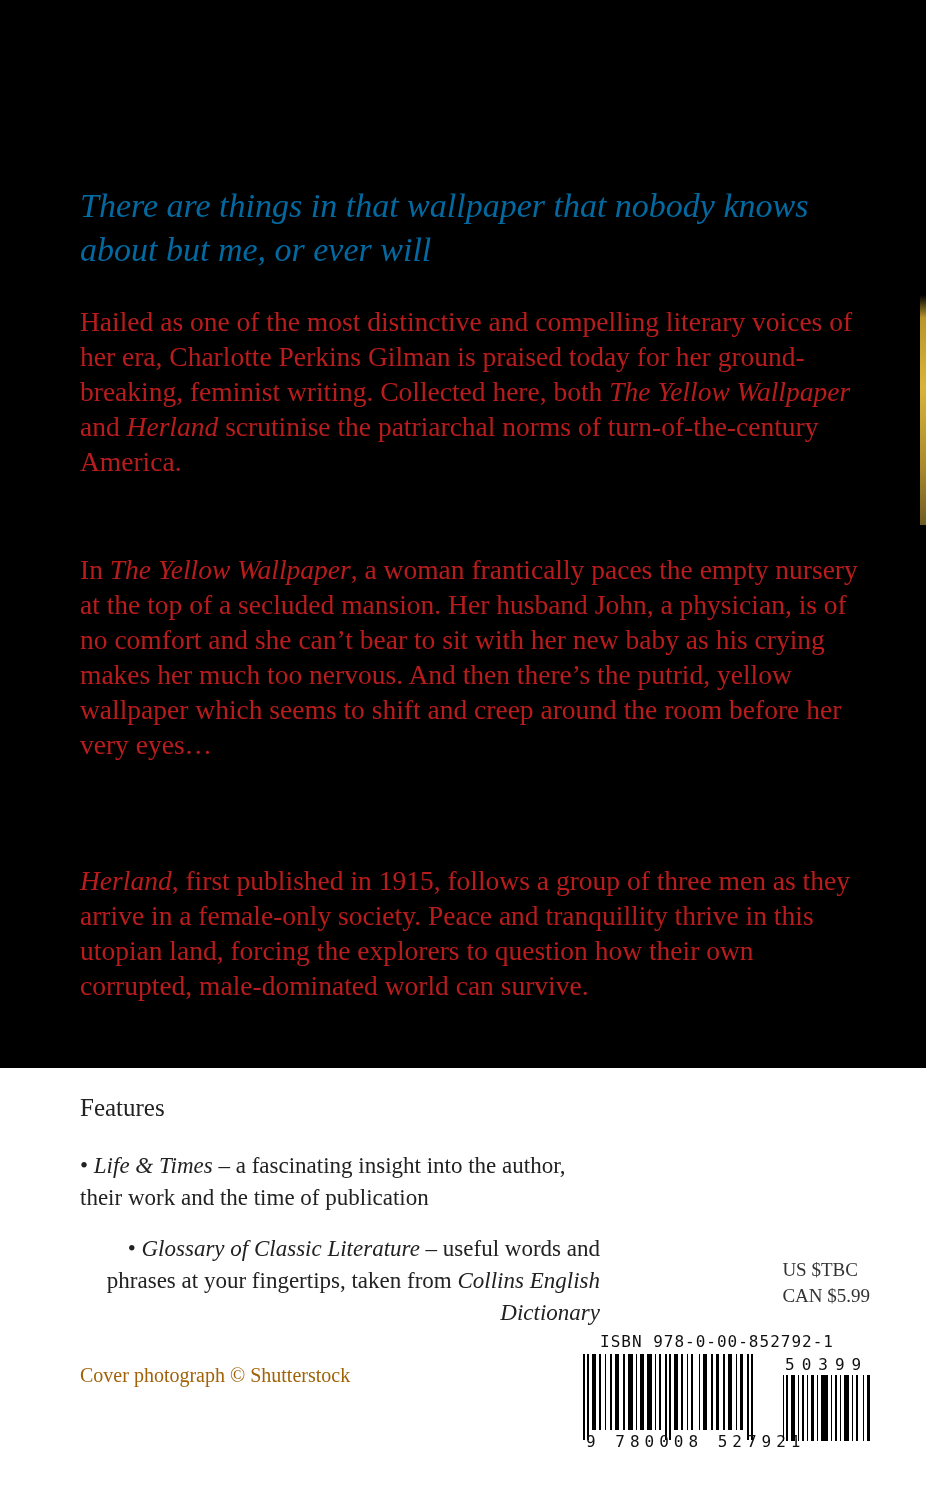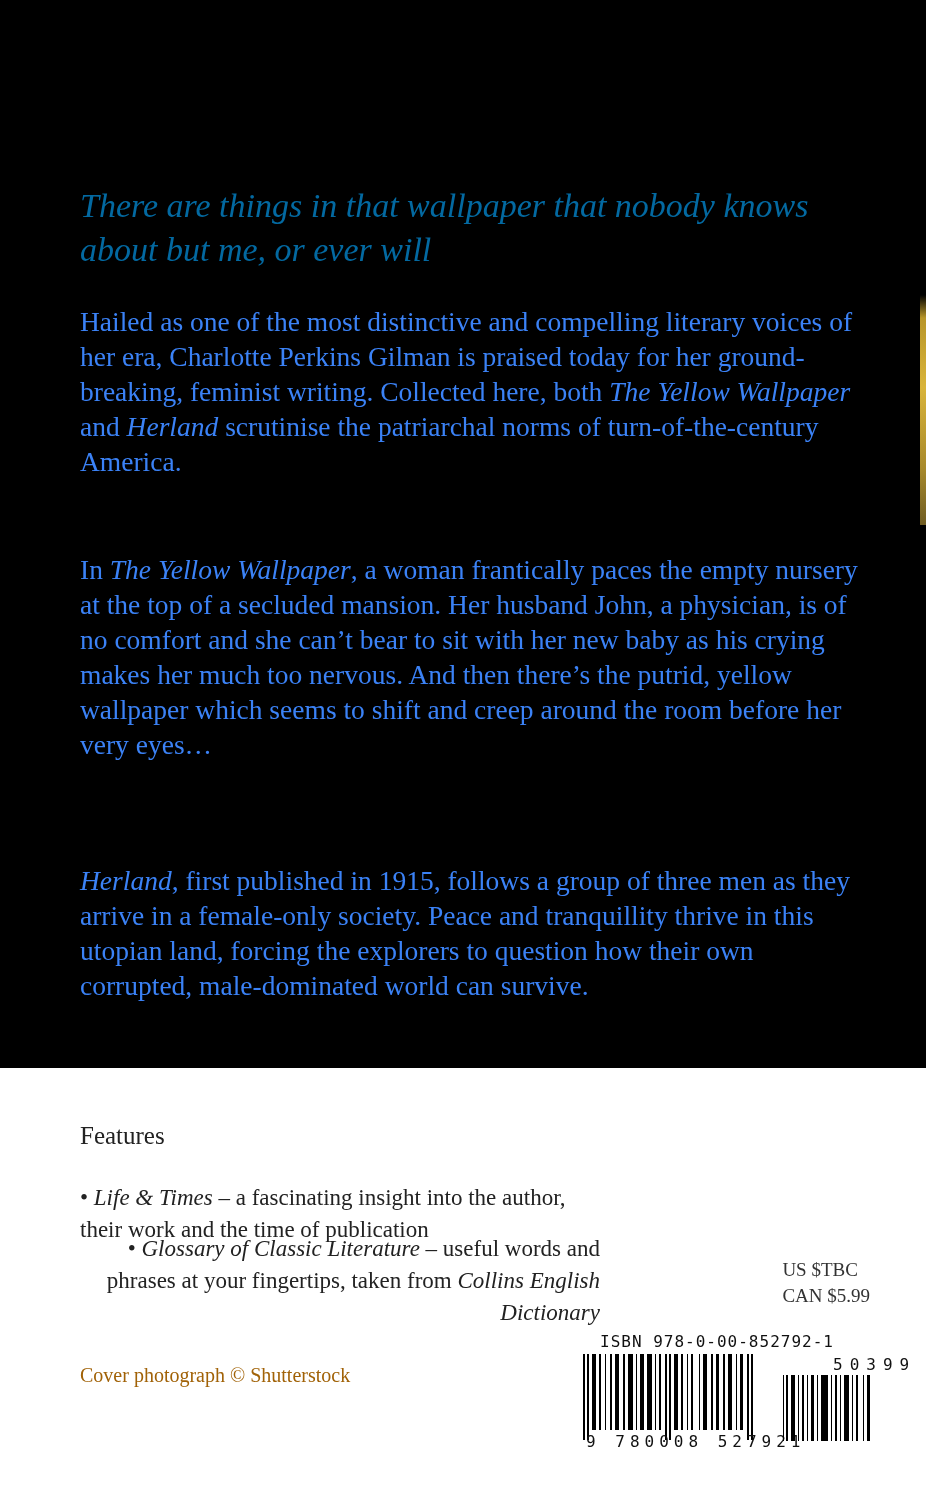--- a/index.html
+++ b/index.html
@@ -3,30 +3,30 @@
 <meta charset="utf-8">
 <style>
   html, body { margin:0; padding:0; }
   body { width:926px; height:1500px; background:#ffffff; position:relative; overflow:hidden; }
   .dark { position:absolute; left:0; top:0; width:926px; height:1068px; background:#000; }
   .strip { position:absolute; left:920px; top:295px; width:6px; height:230px;
            background:linear-gradient(180deg,#000 0%,#b8962a 10%,#d9b43a 40%,#a88a2c 75%,#6f5c22 100%); }
   .serif { font-family:"Liberation Serif","DejaVu Serif",serif; }
   .tagline { position:absolute; left:80px; top:184px; width:760px; color:#0369a1;
              font-style:italic; font-size:34px; line-height:44px; }
-  .para { position:absolute; left:80px; width:780px; color:#3b82f6; font-size:27.5px; line-height:35px; }
+  .para { position:absolute; left:80px; width:780px; color:#b91c1c; font-size:27.5px; line-height:35px; }
   .p1 { top:304px; } .p2 { top:552px; } .p3 { top:836px;margin-top:27px; }
-  .features-title { position:absolute; left:80px; top:1094px; font-size:25px; color:#222;margin-top:28px; }
+  .features-title { position:absolute; left:80px; top:1094px; font-size:25px; color:#222; }
   .feat { position:absolute; left:80px; width:520px; font-size:23px; line-height:32px; color:#222; }
-  .f1 { top:1150px;margin-top:32px; } .f2 { top:1233px;text-align:right; }
+  .f1 { top:1150px; } .f2 { top:1233px;text-align:right; }
   .price { position:absolute; right:56px; top:1257px; text-align:left; font-size:19px; line-height:26px; color:#333; }
   .isbn-text { position:absolute; left:600px; top:1332px; font-family:"DejaVu Sans Mono","Liberation Mono",monospace; font-size:16px; letter-spacing:1px; color:#111; }
   .barcode { position:absolute; left:583px; top:1354px; width:176px; height:86px; }
   .bc-num { position:absolute; left:586px; top:1432px; font-family:"DejaVu Sans Mono",monospace; font-size:16px; letter-spacing:5px; color:#111; background:transparent; }
-  .addon-num { position:absolute; left:785px; top:1355px; font-family:"DejaVu Sans Mono",monospace; font-size:16px; letter-spacing:7px; color:#111;margin-left:48px; }
+  .addon-num { position:absolute; left:785px; top:1355px; font-family:"DejaVu Sans Mono",monospace; font-size:16px; letter-spacing:7px; color:#111; }
   .addon { position:absolute; left:783px; top:1375px; width:90px; height:66px; }
   .credit { position:absolute; left:80px; top:1364px; font-size:20px; color:#a16207; }
   i { font-style:italic; }
 </style>
 </head>
 <body>
 
 <div class="dark"></div>
 <div class="strip"></div>
 

